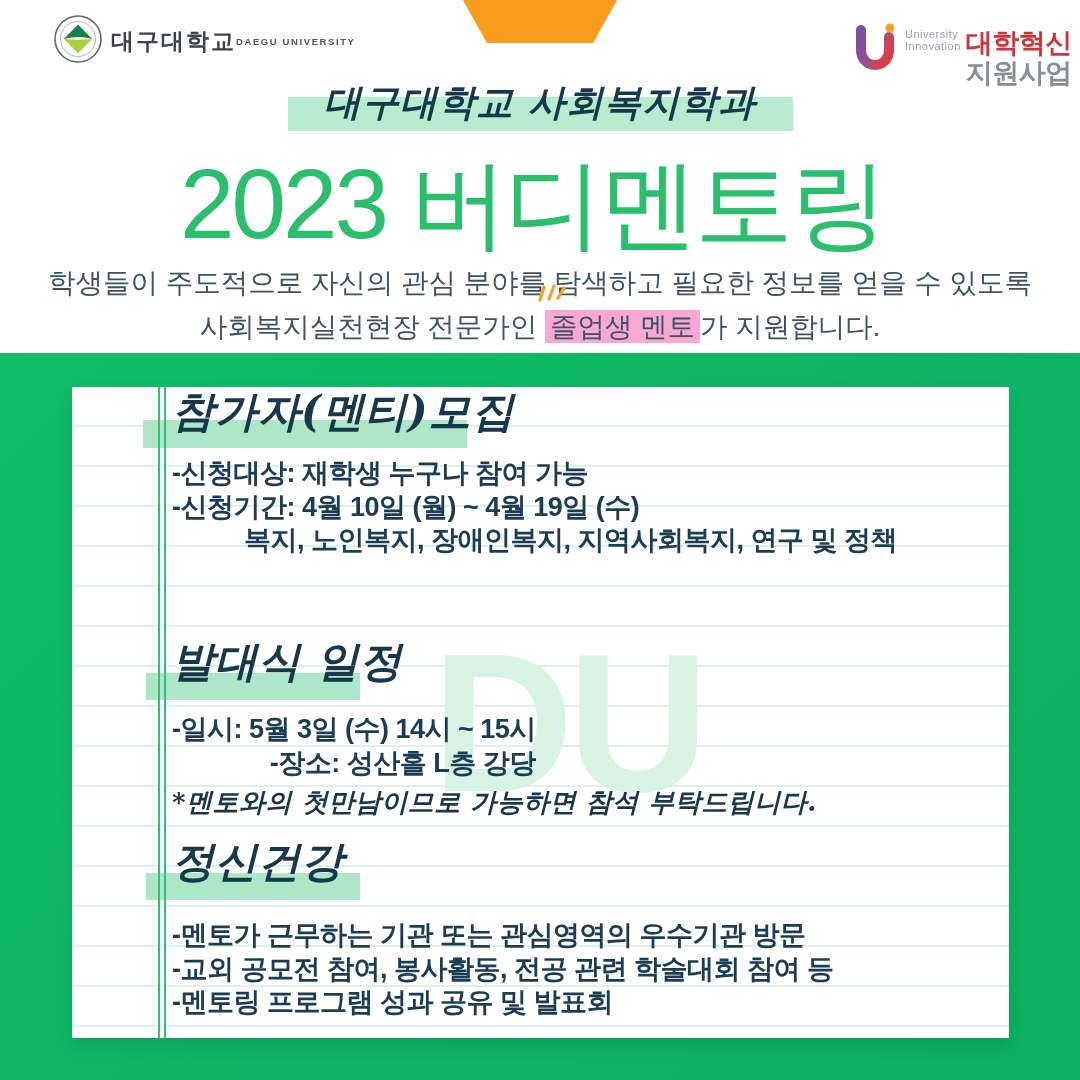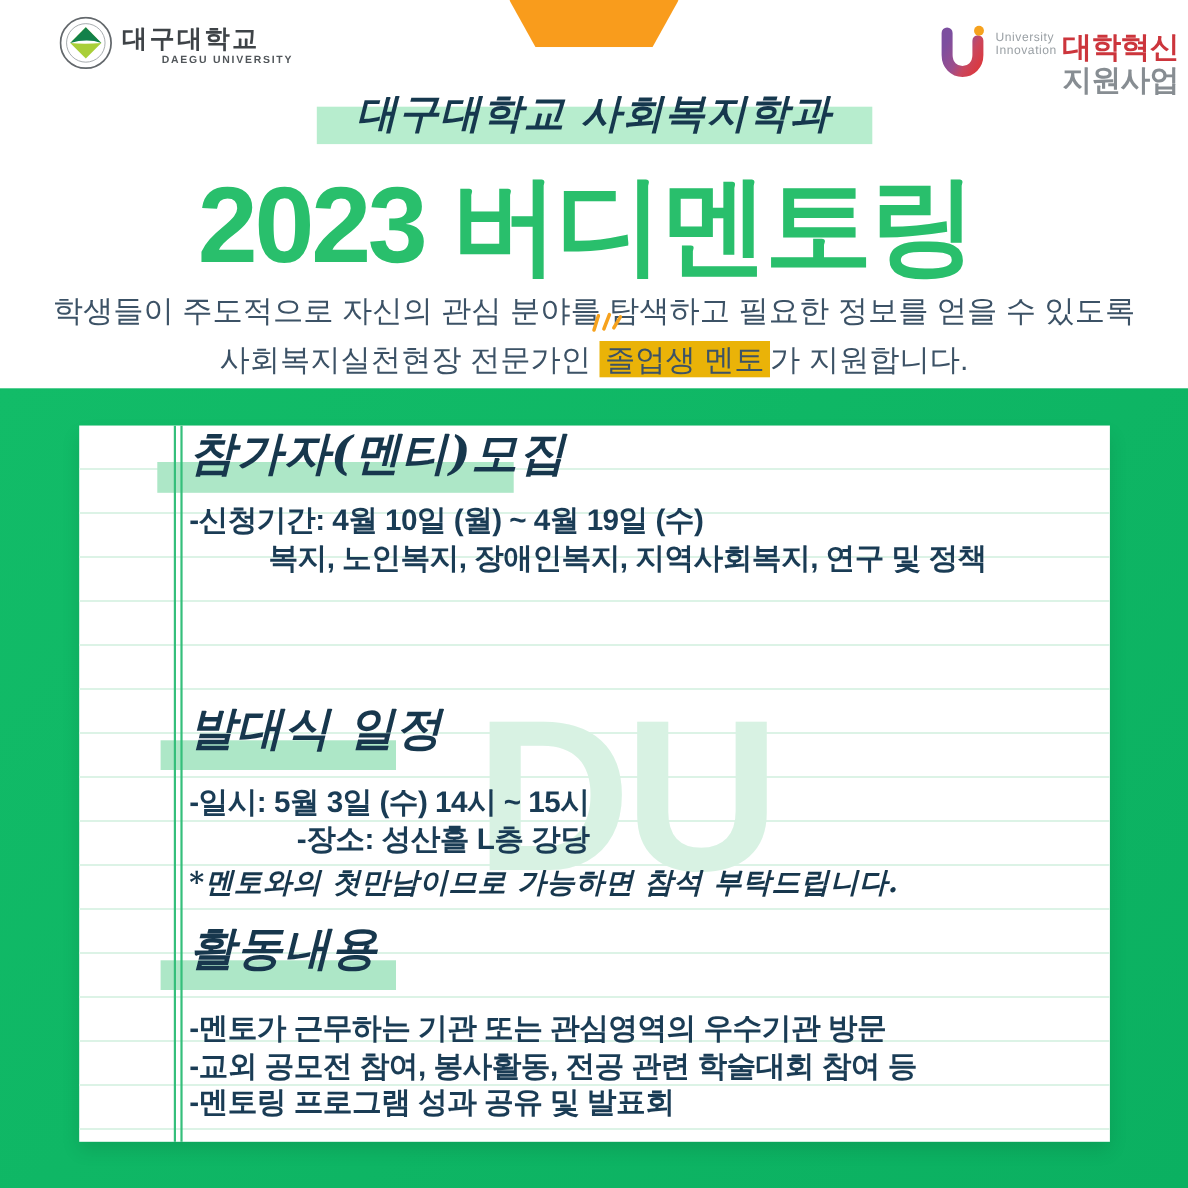--- a/index.html
+++ b/index.html
@@ -13,48 +13,48 @@
   }
 
   
   .orange-ribbon {
     position:absolute; left:463px; top:0; width:154px; height:43px;
     background:#f99c1c;
     clip-path:polygon(0 0, 100% 0, 84.5% 100%, 15.5% 100%);
   }
 
   .du-logo { position:absolute; left:54px; top:15px; display:flex; align-items:center; gap:9px; }
-  .du-logo-text { display:flex; flex-direction:column; line-height:1.05; }
+  .du-logo-text { display:flex; flex-direction:row; line-height:1.05;align-items:center; }
   .du-logo-ko { font-size:23px; font-weight:bold; color:#3e4347; letter-spacing:2px; }
-  .du-logo-en { font-size:9.5px; font-weight:bold; color:#51565a; letter-spacing:1.6px; margin-top:2px;margin-left:36px; }
+  .du-logo-en { font-size:9.5px; font-weight:bold; color:#51565a; letter-spacing:1.6px; margin-top:2px; }
 
   .ui-logo { position:absolute; left:852px; top:20px; display:flex; align-items:flex-start; gap:7px; }
   .ui-text { display:flex; flex-direction:row; margin-top:8px; }
   .ui-tagline { font-size:11px; color:#9aa0a5; letter-spacing:0.5px; }
   .ui-main { font-size:27px; line-height:1.1; margin-top:1px; letter-spacing:-0.5px; }
   .ui-main .red { color:#cc353c; font-weight:bold; }
   .ui-main .gray { color:#878d92; font-weight:bold; }
 
   .banner-bar { position:absolute; left:288px; top:97px; width:505px; height:34px; background:#b7edce; }
   .banner-text {
     position:absolute; left:0; right:0; top:78px; text-align:center;
     font-family:"DejaVu Serif", serif; font-style:italic; font-weight:bold;
     font-size:37px; color:#16384e; letter-spacing:1px;
   }
 
   .main-title {
     position:absolute; left:0; right:15px; top:140px; text-align:center;
-    font-size:98px; font-weight:700; color:#29bf6c; letter-spacing:-3px;
+    font-size:98px; font-weight:400; color:#29bf6c; letter-spacing:-3px;
   }
 
   .subtitle {
     position:absolute; left:0; right:0; top:261px; text-align:center;
     font-size:27.5px; color:#3c5266; line-height:44px;
   }
-  .subtitle .hl { background:#eab308; padding:1px 5px; }
+  .subtitle .hl { background:#f9a8d4; padding:1px 5px; }
   .sparkle { position:absolute; left:536px; top:282px; }
 
   
   .green-section {
     position:absolute; left:0; top:353px; width:1080px; height:727px;
     background:linear-gradient(135deg,#12bc68 0%,#0bb061 100%);
   }
   .paper {
     position:absolute; left:72px; top:34px; width:937px; height:651px;
     background:#ffffff;
@@ -162,34 +162,35 @@
 </span>
 
 <div class="green-section">
   <div class="paper">
     <div class="margin-line"></div>
     <div class="watermark">DU</div>
 
     <div class="sec-bar bar-1"></div>
     <div class="sec-title" style="top:2px;">참가자(멘티)모집</div>
     <div class="sec-body" style="top:70px;">
+      <div>-신청대상: 재학생 누구나 참여 가능</div>
       <div>-신청기간: 4월 10일 (월) ~ 4월 19일 (수)</div>
       <div class="cont">복지, 노인복지, 장애인복지, 지역사회복지, 연구 및 정책</div>
     </div>
 
     <div class="sec-bar bar-2"></div>
     <div class="sec-title" style="top:252px;">발대식 일정</div>
     <div class="sec-body" style="top:326px;text-align:right;">
       <div>-일시: 5월 3일 (수) 14시 ~ 15시</div>
       <div>-장소: 성산홀 L층 강당</div>
     </div>
     <div class="hand-note" style="top:398px;">*멘토와의 첫만남이므로 가능하면 참석 부탁드립니다.</div>
 
     <div class="sec-bar bar-3"></div>
-    <div class="sec-title" style="top:452px;">활동내용</div>
+    <div class="sec-title" style="top:452px;">정신건강</div>
     <div class="sec-body" style="top:532px;">
       <div>-멘토가 근무하는 기관 또는 관심영역의 우수기관 방문</div>
       <div>-교외 공모전 참여, 봉사활동, 전공 관련 학술대회 참여 등</div>
       <div>-멘토링 프로그램 성과 공유 및 발표회</div>
     </div>
   </div>
 
 </div>
 
 </body></html>

